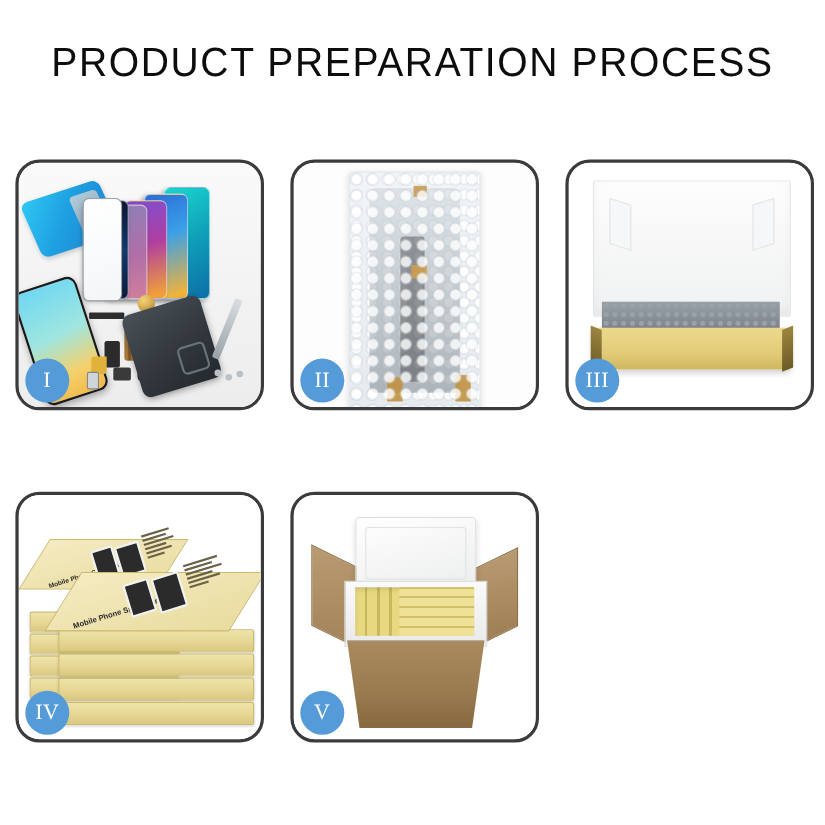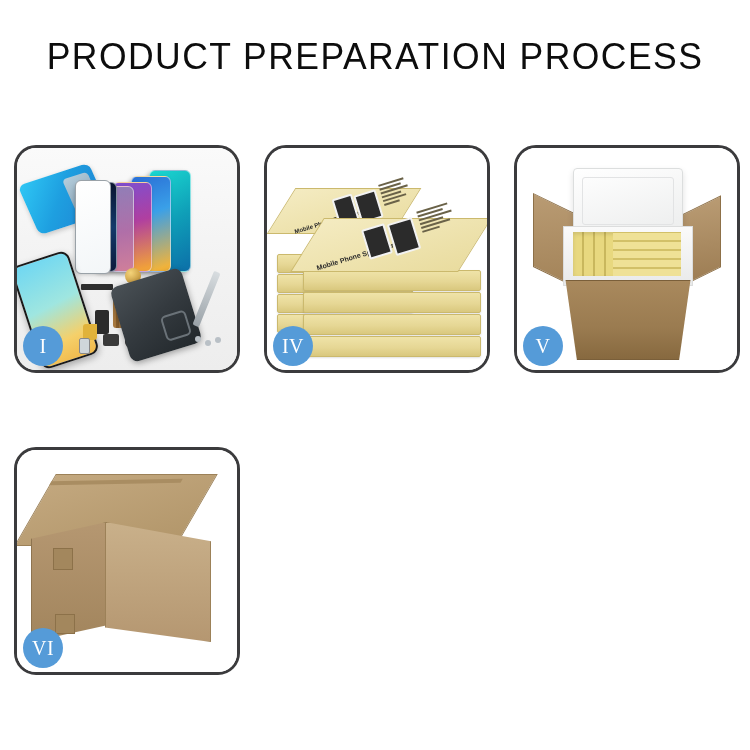--- a/index.html
+++ b/index.html
@@ -349,21 +349,45 @@
         <div class="screwdriver"></div>
         <div class="screws">
           <span style="left:0;top:0"></span>
             <span style="left:10px;top:4px"></span>
             <span style="left:20px;top:1px"></span>
         </div>
       </div>
       <div class="badge">I</div>
     </div>
 
-
+    <div class="panel">
+      <div class="scene p2">
+        <div class="bubbleBag">
+          <div class="innerPart"></div>
+          <div class="tapeA"></div>
+          <div class="tapeB"></div>
+          <div class="tapeC"></div>
+          <div class="tapeD"></div>
+        </div>
+        <div class="bubbleOver"></div>
+      </div>
+      <div class="badge">II</div>
+    </div>
+
+    <div class="panel">
+      <div class="scene p3">
+        <div class="lidBack">
+          <div class="lidFlapL"></div>
+          <div class="lidFlapR"></div>
+        </div>
+        <div class="foamDark"></div>
+        <div class="boxBase"></div>
+      </div>
+      <div class="badge">III</div>
+    </div>
 
     <div class="panel">
       <div class="scene p4">
         <div class="stackWrap">
 
           <div class="stackA">
             <div class="sbox" style="top:88px"></div>
             <div class="sbox" style="top:108px"></div>
             <div class="sbox" style="top:128px"></div>
             <div class="sbox" style="top:148px"></div>
@@ -410,26 +434,15 @@
         <div class="flapR"></div>
         <div class="foamLid"></div>
         <div class="foamBody"></div>
         <div class="yBars"></div>
         <div class="yBars2"></div>
         <div class="cartonFront"></div>
       </div>
       <div class="badge">V</div>
     </div>
 
-    <div class="panel">
-      <div class="scene p6">
-        <div class="cTop"></div>
-        <div class="cTopSeam"></div>
-        <div class="cLeft"></div>
-        <div class="cRight"></div>
-        <div class="tapeTab" style="left:36px;top:98px;width:18px;height:20px;"></div>
-        <div class="tapeTab" style="left:38px;top:164px;width:18px;height:18px;"></div>
-      </div>
-      <div class="badge">VI</div>
-    </div>
 
   </div>
 </div>
 
 </body></html>

